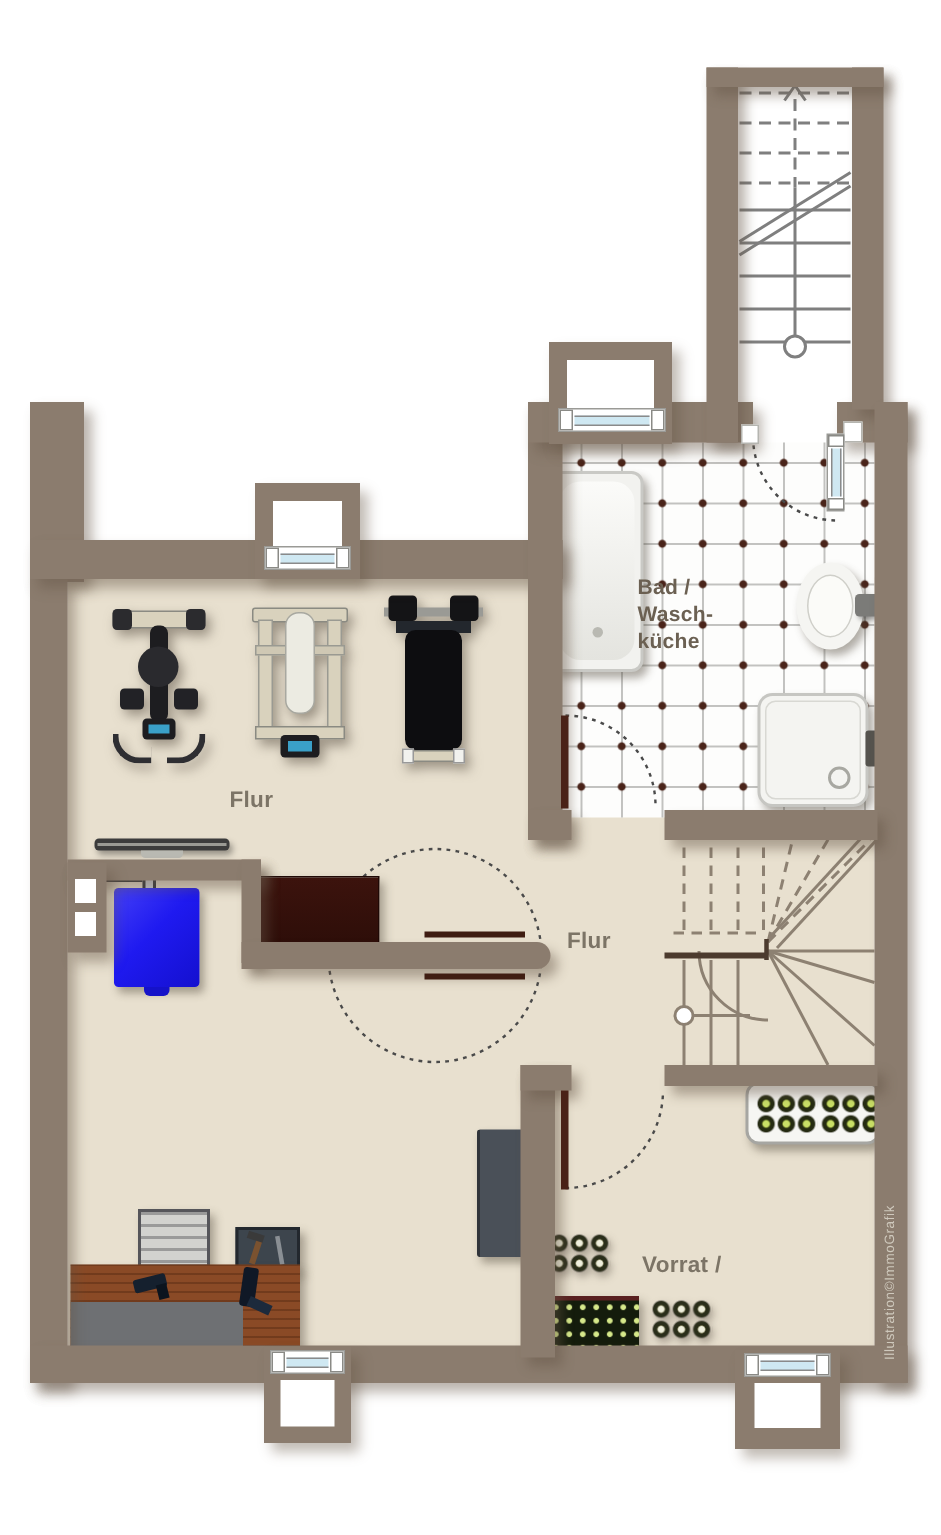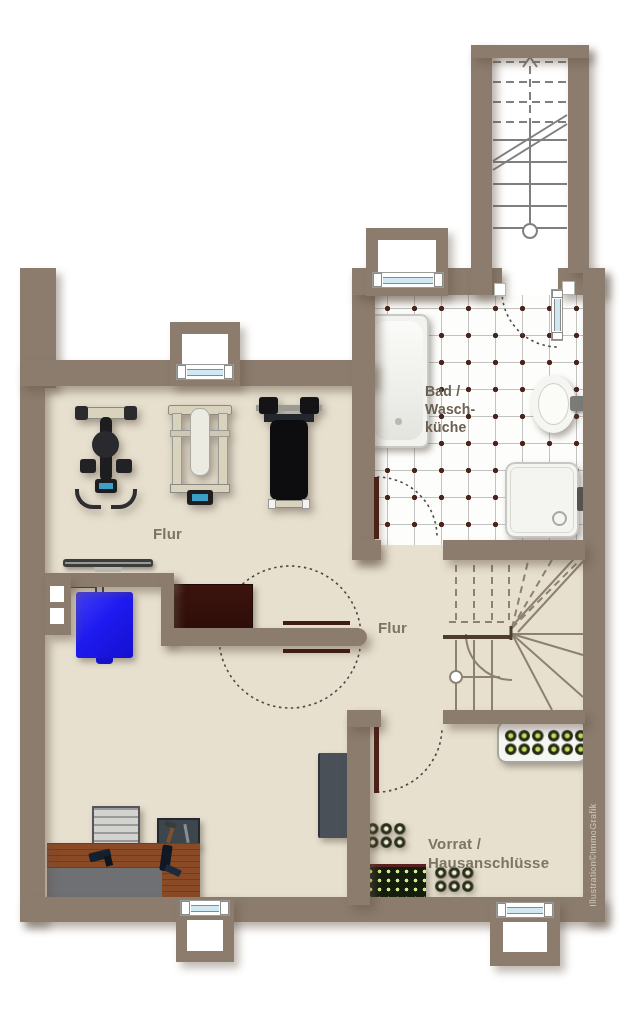--- a/index.html
+++ b/index.html
@@ -249,17 +249,16 @@
 
   <div class="label" style="left:153px;top:525px;width:100px;">Flur</div>
   <div class="label" style="left:378px;top:619px;width:60px;">Flur</div>
   <div class="label" style="left:425px;top:382px;width:90px;font-size:14px;font-weight:700;color:#6b6052;line-height:18px;">
     <div>Bad /</div>
     <div>Wasch-</div>
     <div>küche</div>
   </div>
   <div class="label" style="left:428px;top:834px;width:145px;line-height:19px;">
     <div>Vorrat /</div>
-    <div>Hausanschlüsse</div>
   </div>
   <div class="abs" style="left:529px;top:849px;width:130px;height:12px;transform:rotate(-90deg);color:#cfc9bd;font-size:9px;letter-spacing:.4px;text-align:center;">Illustration©ImmoGrafik</div>
 
 </div>
 
 </body></html>

